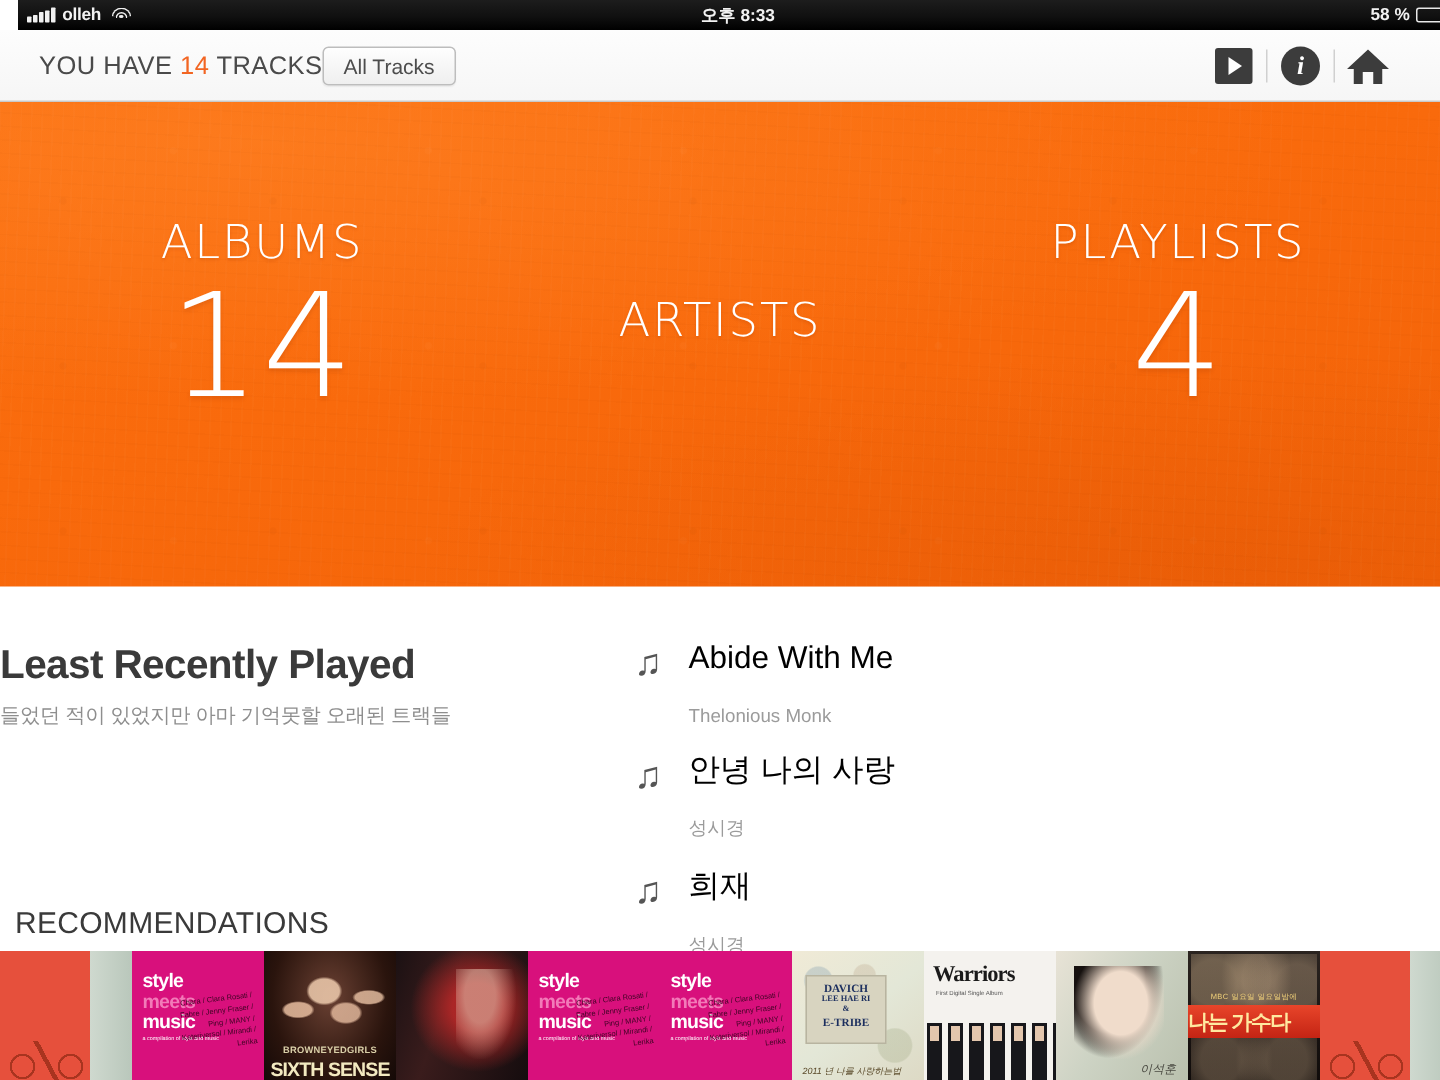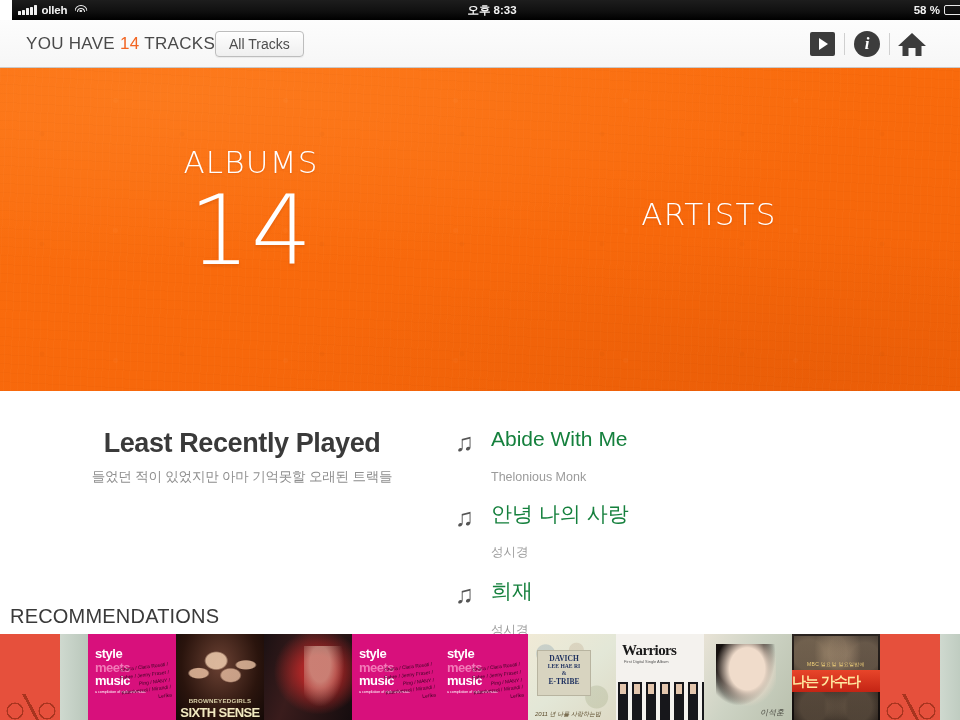--- a/index.html
+++ b/index.html
@@ -124,38 +124,38 @@
     text-align:center;
   }
   .stat-value {
     font-size:96px; font-weight:300; line-height:1.04; margin-top:4px;
     letter-spacing:1px; text-shadow:0 2px 3px rgba(150,50,0,.20);
     font-family:"DejaVu Sans", sans-serif;
   }
 
   
   .lrp { display:flex; padding:30px 0 0 0; height:214px; }
-  .lrp-left { width:420px; padding-top:8px; text-align:center;margin-left:32px; }
+  .lrp-left { width:420px; padding-top:8px; text-align:left; }
   .lrp-title {
     font-size:27px; font-weight:bold; color:#3a3a3a; letter-spacing:-0.4px;
     line-height:1.1;
   }
   .lrp-sub {
     margin-top:9px; font-size:13.5px; color:#8e8e8e; letter-spacing:-0.2px;
   }
   .lrp-list { flex:1; padding-top:6px; }
   .track {
     display:flex; align-items:flex-start; gap:15px;
     margin-bottom:18px; cursor:pointer;
   }
   .note {
     width:24px; height:26px; flex:none; margin-top:3px;
     color:#555; font-size:25px; line-height:24px; text-align:center;
   }
-  .t-title { font-size:21px; color:#15803d; line-height:1.12; }
+  .t-title { font-size:21px; color:#000000; line-height:1.12; }
   .t-artist { font-size:12.5px; color:#9b9b9b; margin-top:19px; }
 
   
   .recs-head {
     font-size:20px; color:#3a3a3a; letter-spacing:0.2px;
     padding:0 0 6px 10px;
   }
   .recs-strip {
     display:flex; height:90px; width:100%; overflow:hidden; background:#fff;
   }
@@ -353,20 +353,24 @@
 
   <div class="hero">
     <div class="hero-stats" id="hero-stats">
         <div class="stat">
           <div class="stat-label">ALBUMS</div>
           <div class="stat-value">14</div>
         </div>
         <div class="stat">
           <div class="stat-label">ARTISTS</div>
         </div>
+        <div class="stat">
+          <div class="stat-label">PLAYLISTS</div>
+          <div class="stat-value">4</div>
+        </div>
       </div>
   </div>
 
   <div class="lrp">
     <div class="lrp-left">
       <div class="lrp-title">Least Recently Played</div>
       <div class="lrp-sub">들었던 적이 있었지만 아마 기억못할 오래된 트랙들</div>
     </div>
     <div class="lrp-list" id="track-list">
         <div class="track">

